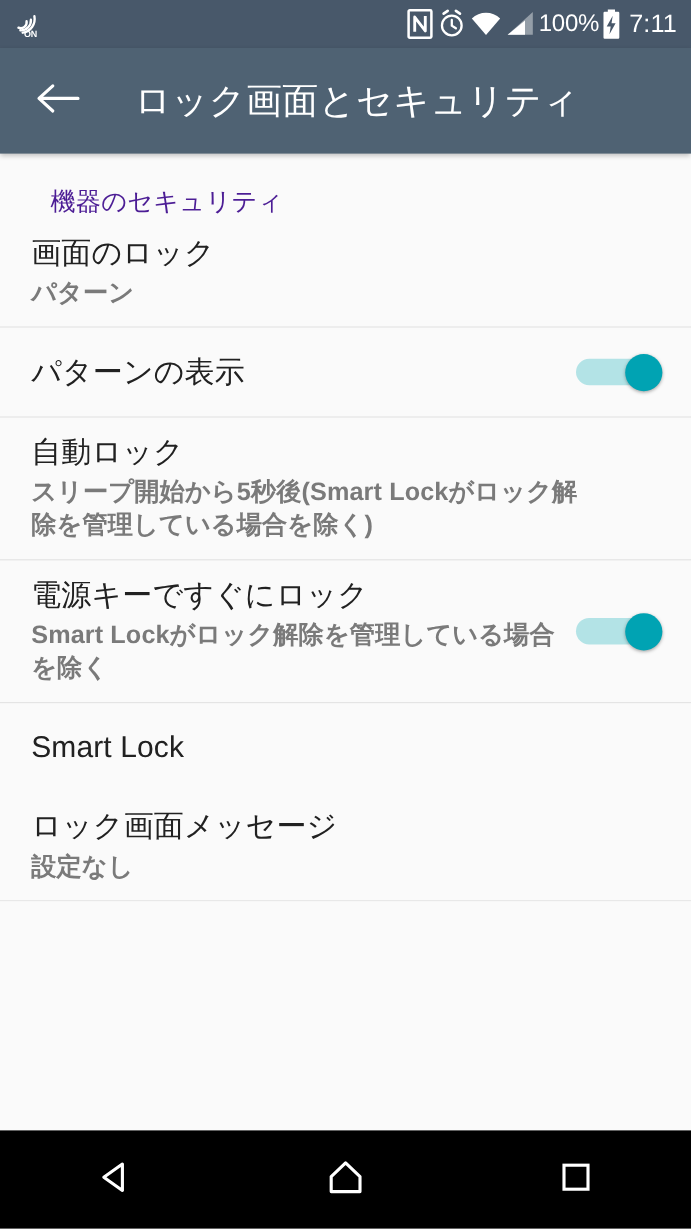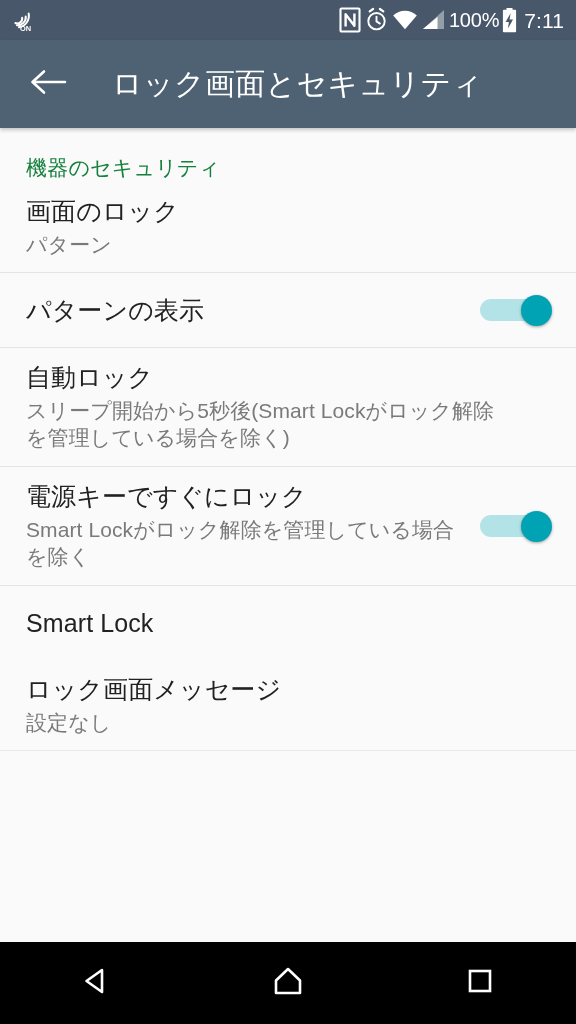--- a/index.html
+++ b/index.html
@@ -47,34 +47,34 @@
     color:#ffffff; font-size:30px; font-weight:400;
     margin-left:42px; letter-spacing:.3px; white-space:nowrap;
   }
 
   
   .content {
     position:absolute; top:128px; left:0; right:0; bottom:82px;
     background:#fafafa; overflow:hidden;
   }
   .section-header {
-    color:#15803d; font-size:21px; font-weight:400;
-    padding:26px 0 0 26px; letter-spacing:.2px;
+    color:#4c1d95; font-size:21px; font-weight:400;
+    padding:26px 0 0 26px; letter-spacing:.2px;margin-left:16px;
   }
   .row {
     position:relative; display:flex; align-items:center;
     padding:0 24px 0 26px; min-height:74px;
   }
   .row-text { flex:1 1 auto; padding:14px 0; }
   .row-title {
     color:#212121; font-size:25px; font-weight:400;
     line-height:1.22; letter-spacing:.1px;
   }
   .row-sub {
-    color:#7a7a7a; font-size:21px; font-weight:400;
+    color:#7a7a7a; font-size:21px; font-weight:700;
     line-height:1.32; margin-top:4px; letter-spacing:.1px;
     max-width:470px;
   }
   .divider { height:1px; background:#e4e4e4; margin:0; }
   .divider.full { background:#e8e8e8; }
 
   
   .switch {
     position:relative; width:72px; height:30px;
     flex:0 0 auto; margin-left:12px; cursor:pointer;

